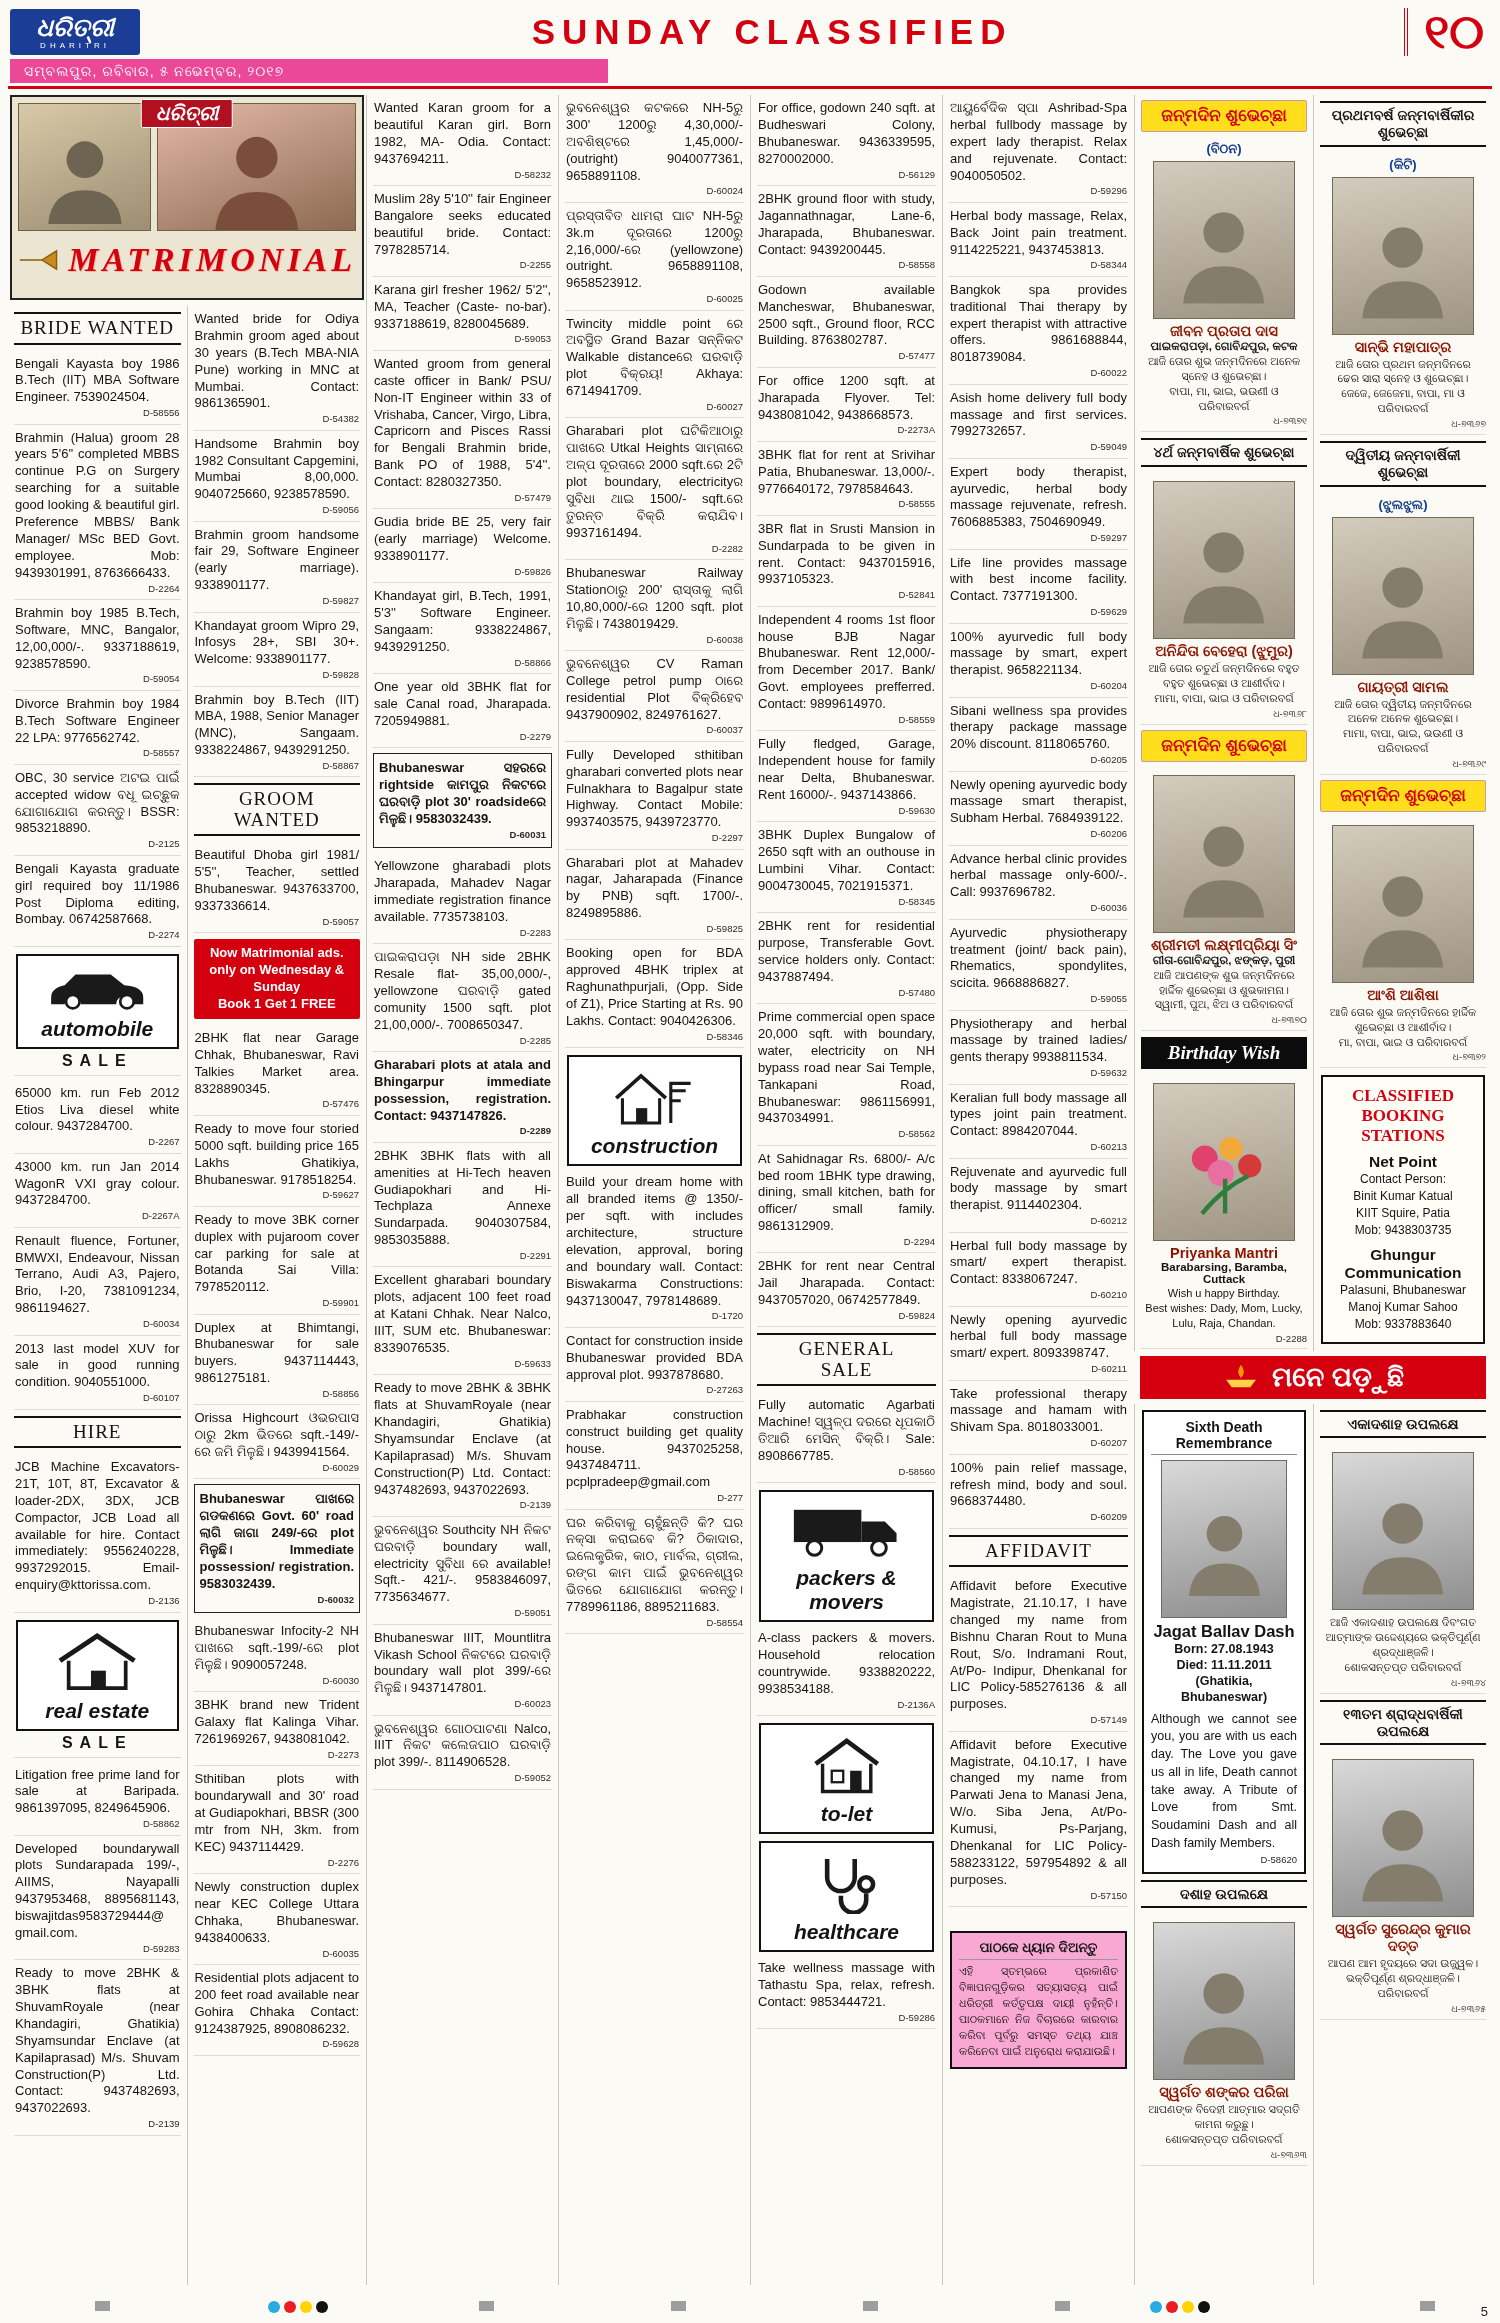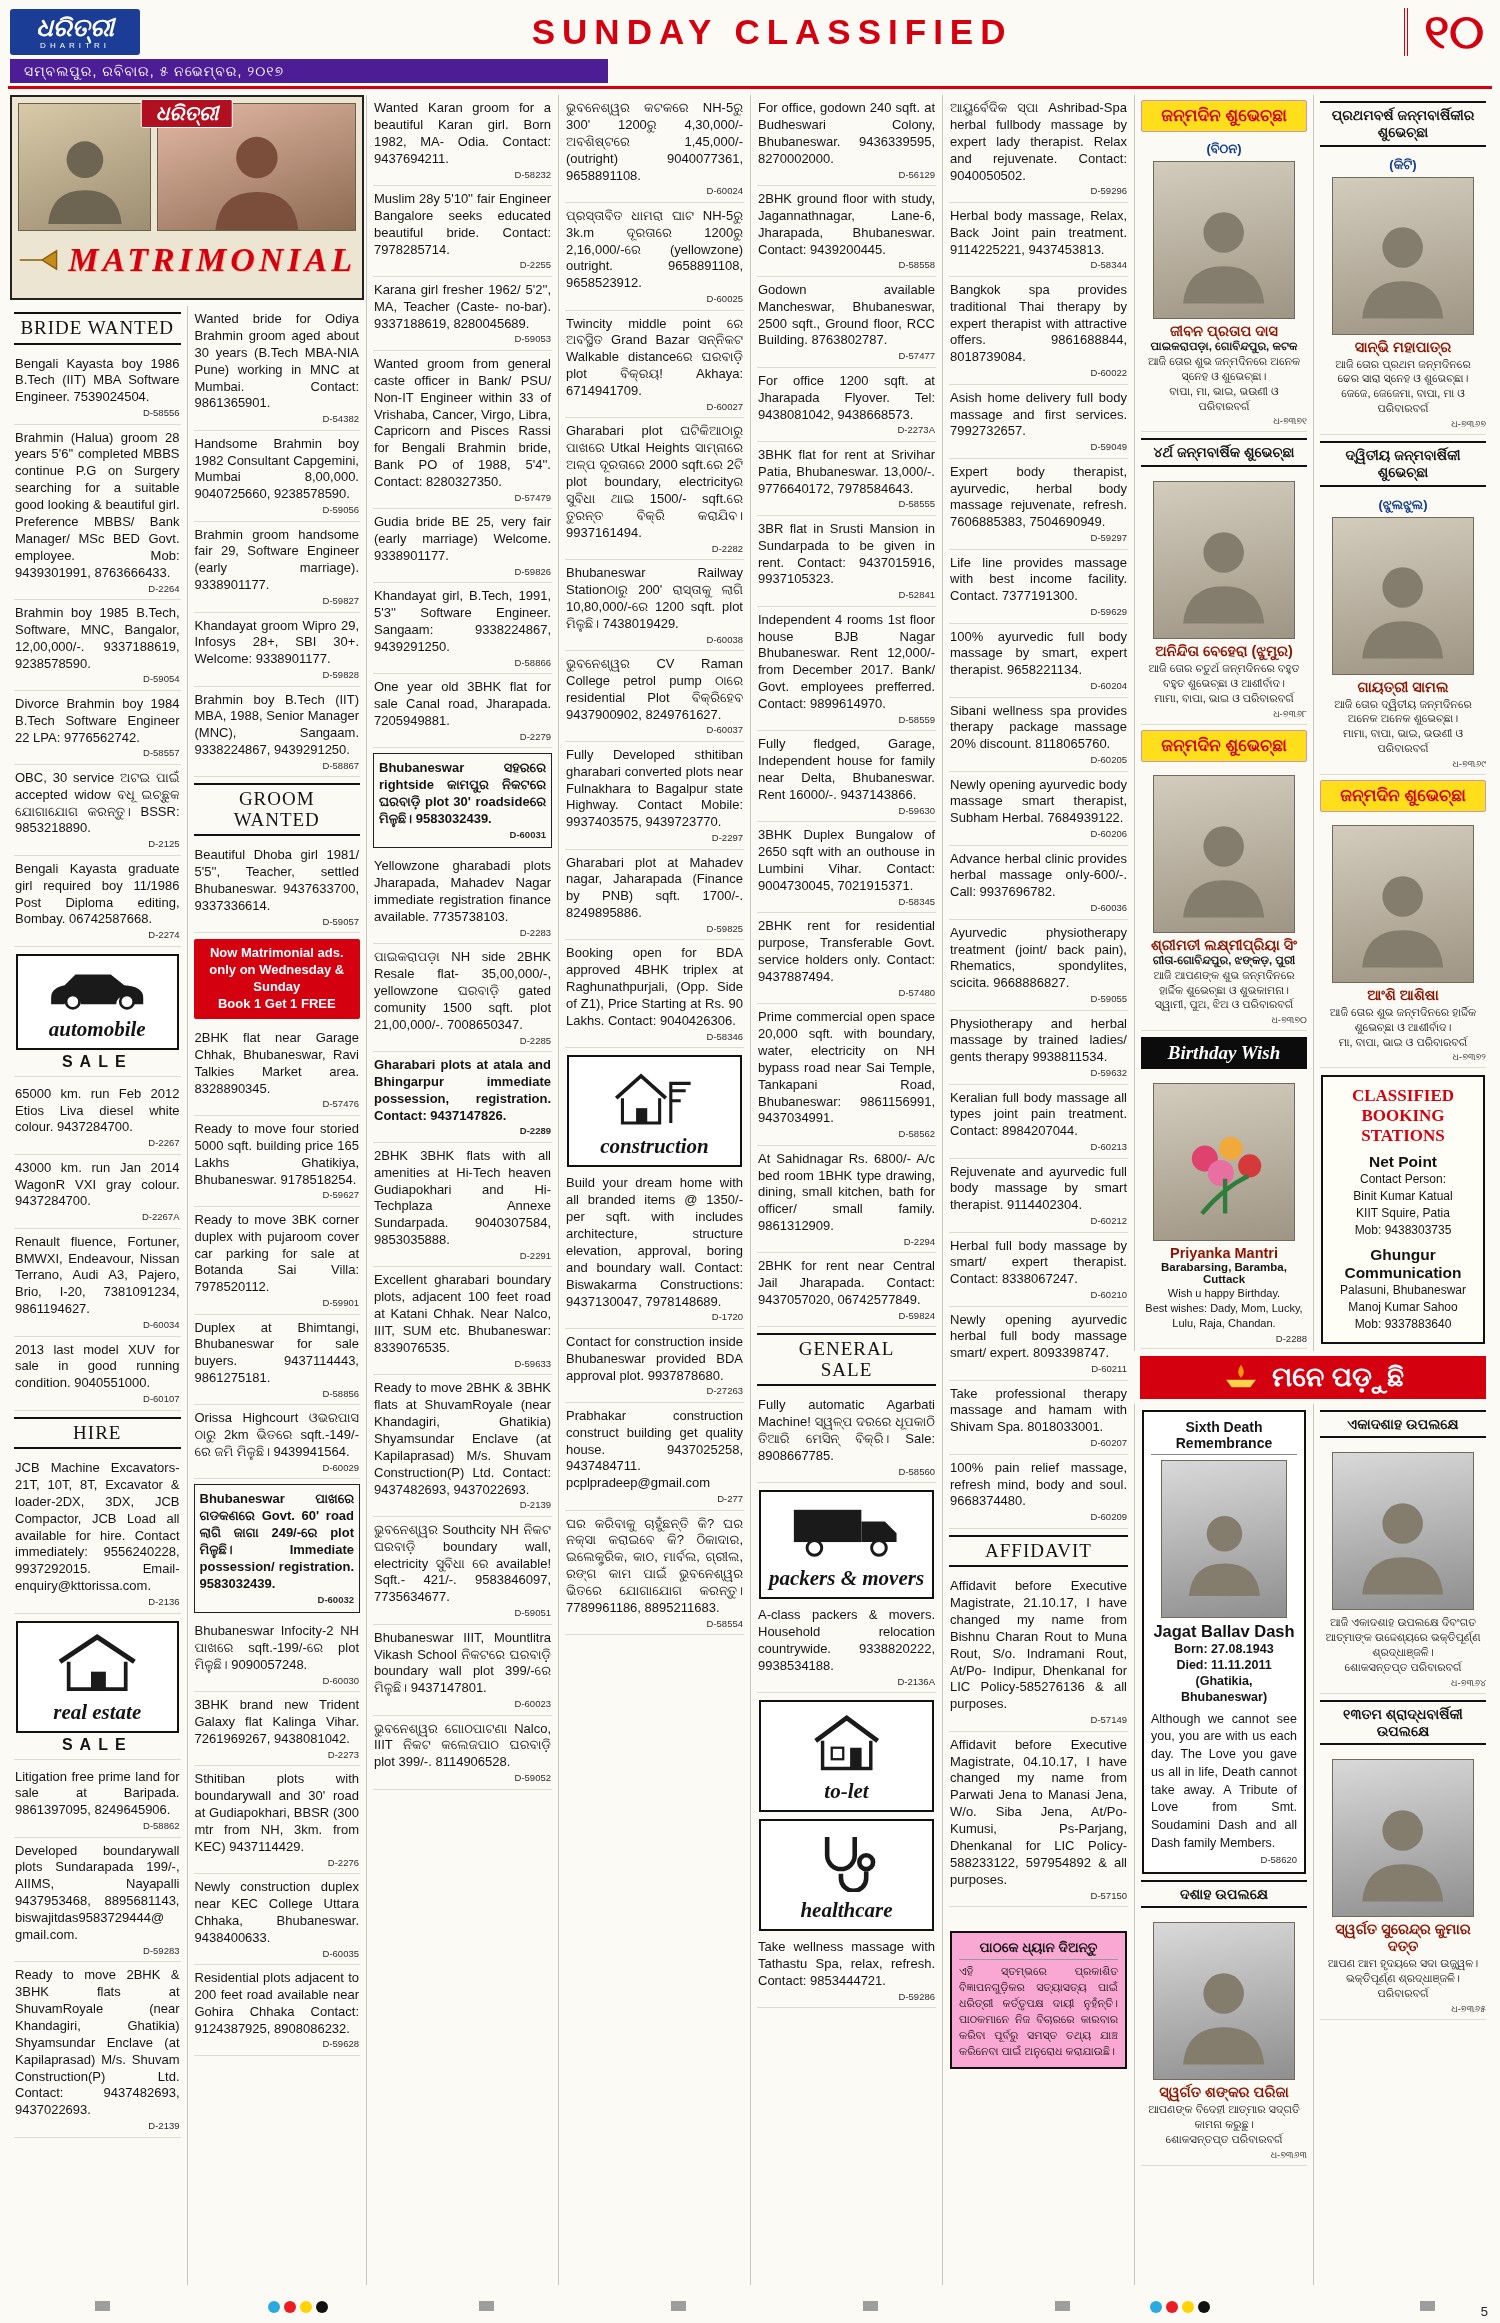--- a/index.html
+++ b/index.html
@@ -6,21 +6,21 @@
   *{box-sizing:border-box;margin:0;padding:0}
   body{background:#888;font-family:"Liberation Sans",sans-serif}
   .page{width:1500px;height:2323px;margin:0 auto;background:#fbfaf5;color:var(--ink);position:relative;overflow:hidden}
   
   .masthead{height:56px;display:flex;align-items:center;gap:14px;padding:8px 16px 0 10px}
   .mlogo{width:130px;height:46px;background:var(--blue);color:#fff;display:flex;flex-direction:column;align-items:center;justify-content:center;border-radius:3px;flex:0 0 auto}
   .mlogo .o{font-size:25px;font-weight:bold;font-style:italic;line-height:1}
   .mlogo .l{font-size:8px;letter-spacing:4px;margin-top:1px}
   .mtitle{flex:1;text-align:center;color:var(--red);font-weight:bold;font-size:35px;letter-spacing:7px}
   .mpage{color:var(--red);font-size:48px;font-weight:bold;line-height:1;border-left:4px double var(--red);padding-left:16px;flex:0 0 auto}
-  .datebar{margin:3px 0 0 10px;height:24px;width:598px;background:#4c1d95;color:#fff;font-size:14px;display:flex;align-items:center;padding:0 14px;letter-spacing:1px}
+  .datebar{margin:3px 0 0 10px;height:24px;width:598px;background:#ec4899;color:#fff;font-size:14px;display:flex;align-items:center;padding:0 14px;letter-spacing:1px}
   .mrule{height:3px;background:var(--red);margin:3px 8px 0 8px}
   
   .main{display:flex;align-items:stretch;height:2196px;padding:6px 8px 0 8px}
   .col{flex:1 1 0;padding:0 6px;border-left:1px solid var(--rule);overflow:hidden;min-width:0}
   .col.nob{border-left:none}
   .pair{flex:2 1 0;display:flex;flex-direction:column;min-width:0}
   .prow{display:flex;align-items:stretch}
   .prow.autoh{flex:0 0 auto}
   .prow.grow{flex:1 1 auto}
   
@@ -38,21 +38,21 @@
   .ad.boxed{border:1.6px solid #222;padding:6px 5px;margin:5px 0}
   .adtext{display:inline}
   .adref{display:block;text-align:right;font-size:9.5px;color:#2a2a2a;margin-top:1px}
   .sechead{font-family:"Liberation Serif",serif;font-weight:normal;text-align:center;font-size:19px;letter-spacing:1px;padding:4px 0;border-top:2.5px solid #111;border-bottom:2.5px solid #111;margin:6px 0;white-space:pre-line;line-height:1.08}
   .ohead{font-weight:bold;text-align:center;font-size:14px;padding:4px 2px;border-top:2px solid #111;border-bottom:2px solid #111;margin:6px 0;line-height:1.2}
   .yhead{background:var(--yellow);color:var(--red);font-weight:bold;text-align:center;font-size:17px;padding:5px 2px;border:1px solid #c9a;margin:5px 0;border-radius:2px}
   .bhead{background:#0c0c0c;color:#fff;font-family:"Liberation Serif",serif;font-style:italic;font-weight:bold;text-align:center;font-size:19px;padding:5px 2px;margin:6px 0}
   .promo{background:var(--red);color:#fff;font-weight:bold;text-align:center;font-size:13px;line-height:1.3;padding:6px 4px;margin:6px 0;border-radius:2px;white-space:pre-line}
   .logobox{border:2px solid #111;margin:7px 2px 3px 2px;padding:9px 4px 6px 4px;text-align:center;background:#fff}
   .licon svg{width:72%;max-height:62px}
-  .lname{font-family:Liberation Serif, serif;font-style:italic;font-weight:bold;font-size:21px;margin-top:2px}
+  .lname{font-family:Liberation Sans, sans-serif;font-style:italic;font-weight:bold;font-size:21px;margin-top:2px}
   .lsub{text-align:center;font-weight:bold;letter-spacing:7px;font-size:16px;margin:2px 0 4px 0;border-bottom:1px solid #dddcd2;padding-bottom:5px}
   .pad{text-align:center;padding:4px 0 4px 0;border-bottom:1px solid #dddcd2}
   .ptop{font-weight:bold;font-size:13px;color:#103a8c}
   .photo{width:86%;height:158px;margin:4px auto;background:linear-gradient(170deg,#d3cbbb,#9e9585);border:1px solid #6f6a5c;display:flex;align-items:flex-end;justify-content:center;overflow:hidden}
   .photo.bw{background:linear-gradient(170deg,#d9d9d9,#8f8f8f)}
   .photo svg{width:72%;height:86%}
   .pname{font-weight:bold;font-size:14.5px;color:#8c1400;margin-top:1px}
   .ploc{font-size:11.5px;font-weight:bold}
   .plines{font-size:11px;line-height:1.35;padding:1px 4px;white-space:pre-line}
   .bookbox{border:2.5px solid #111;margin:7px 1px;padding:9px 5px;text-align:center;background:#fffef6}

